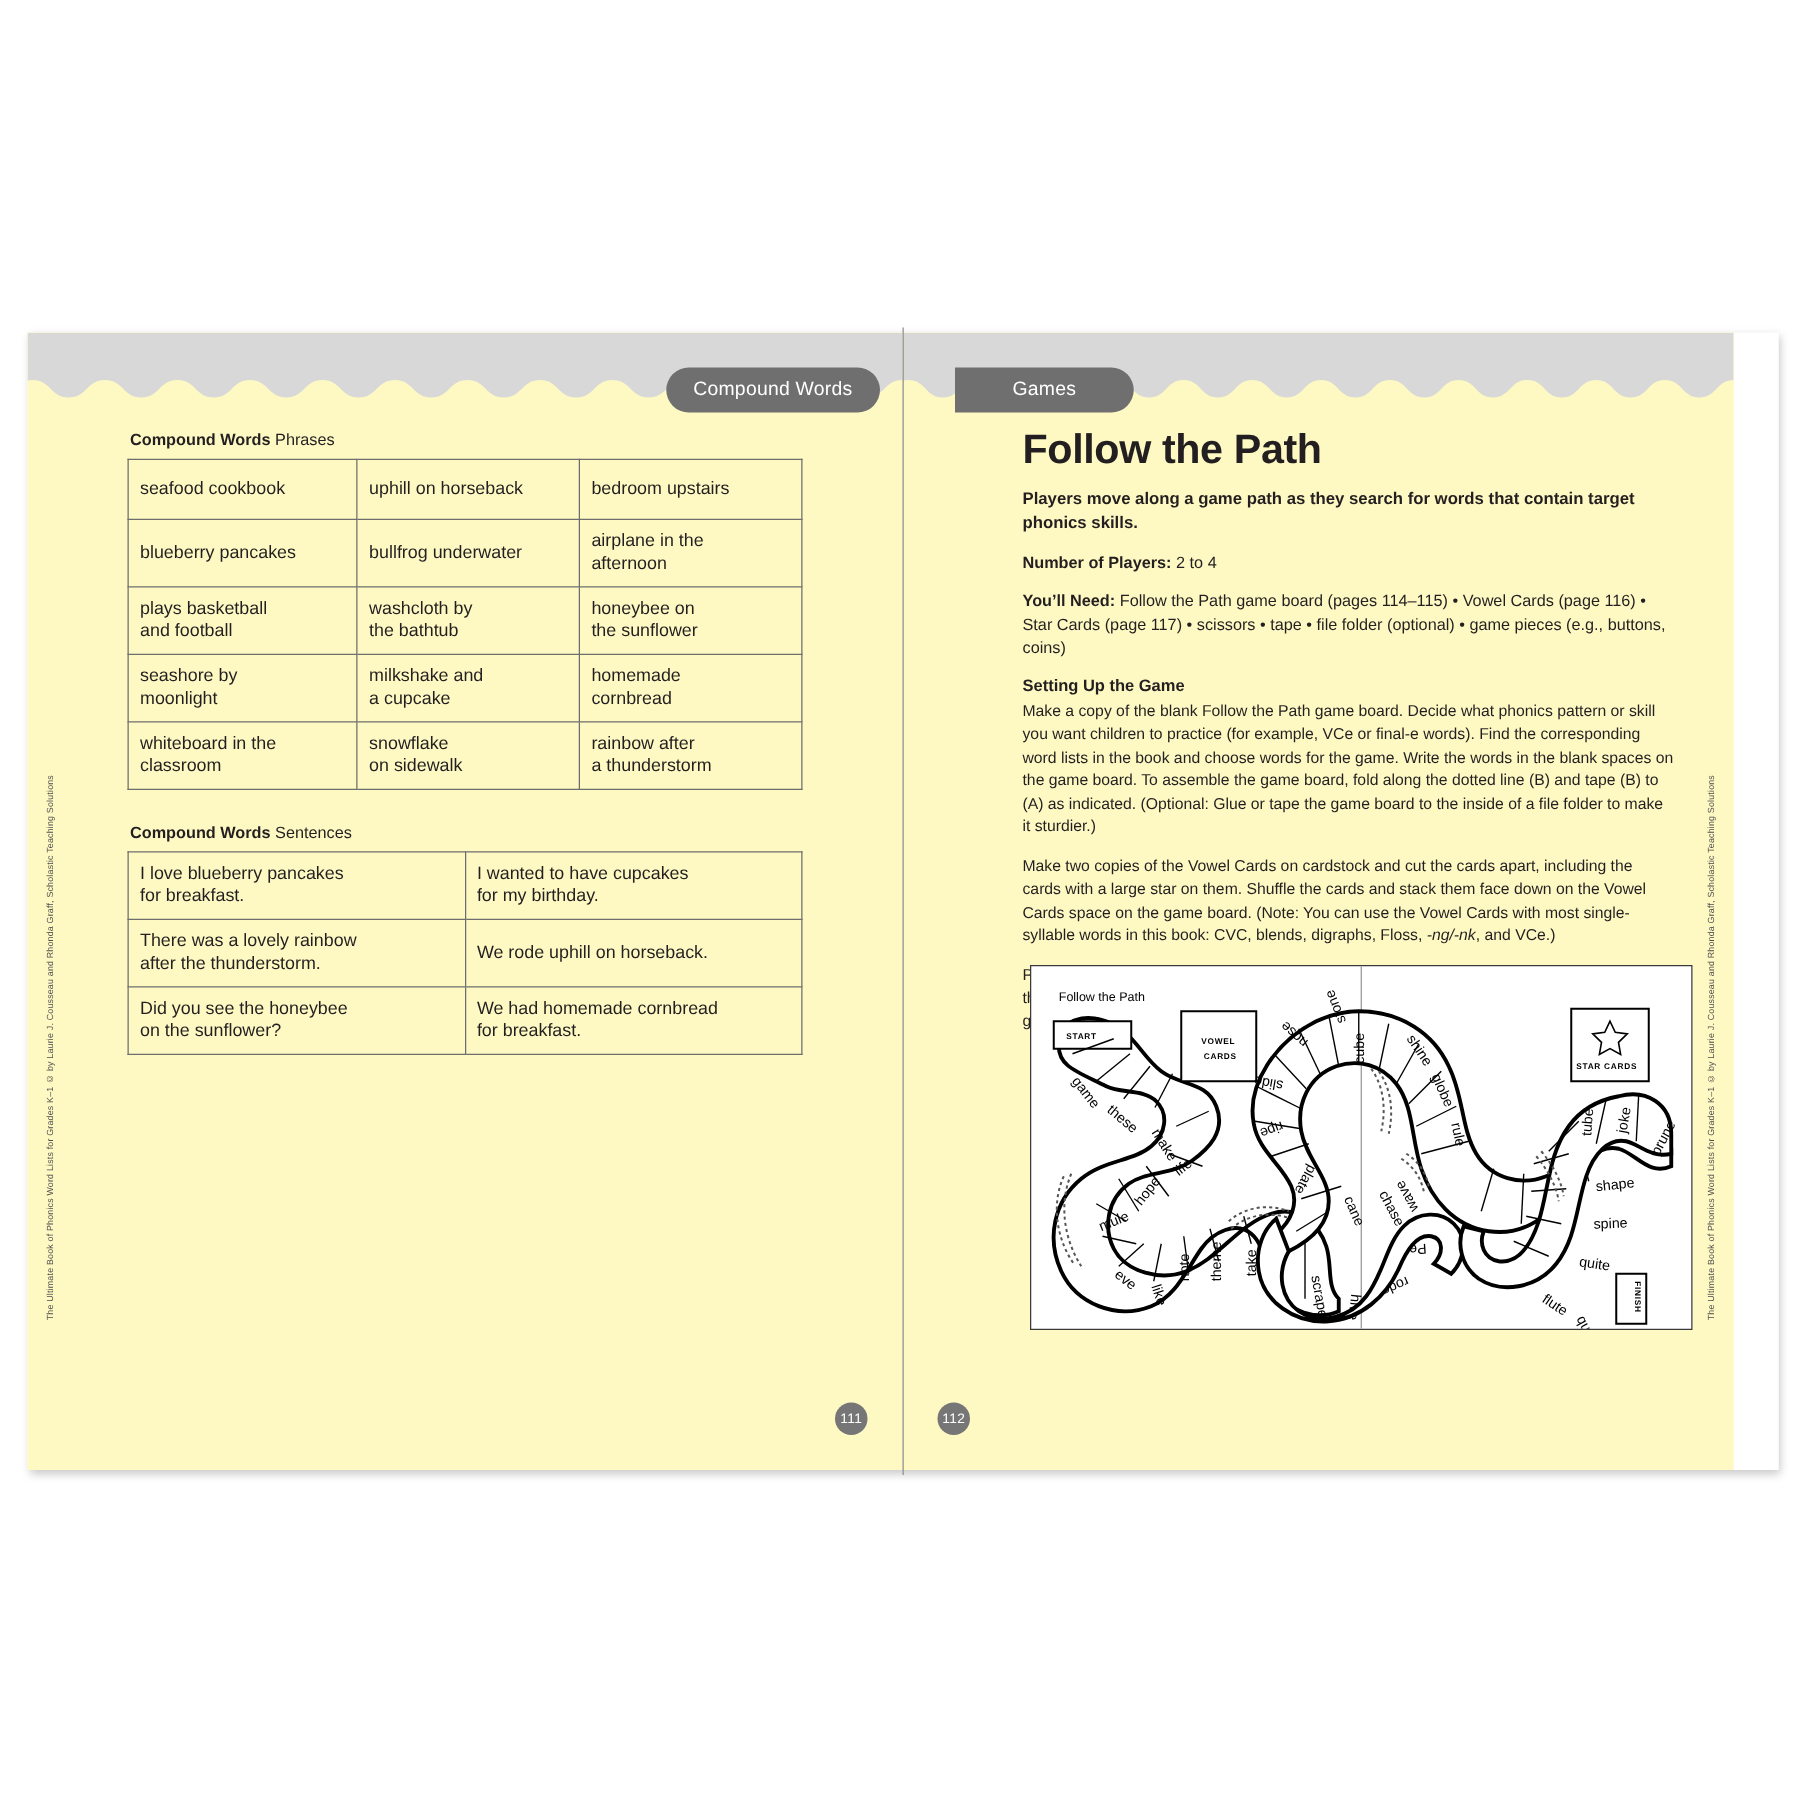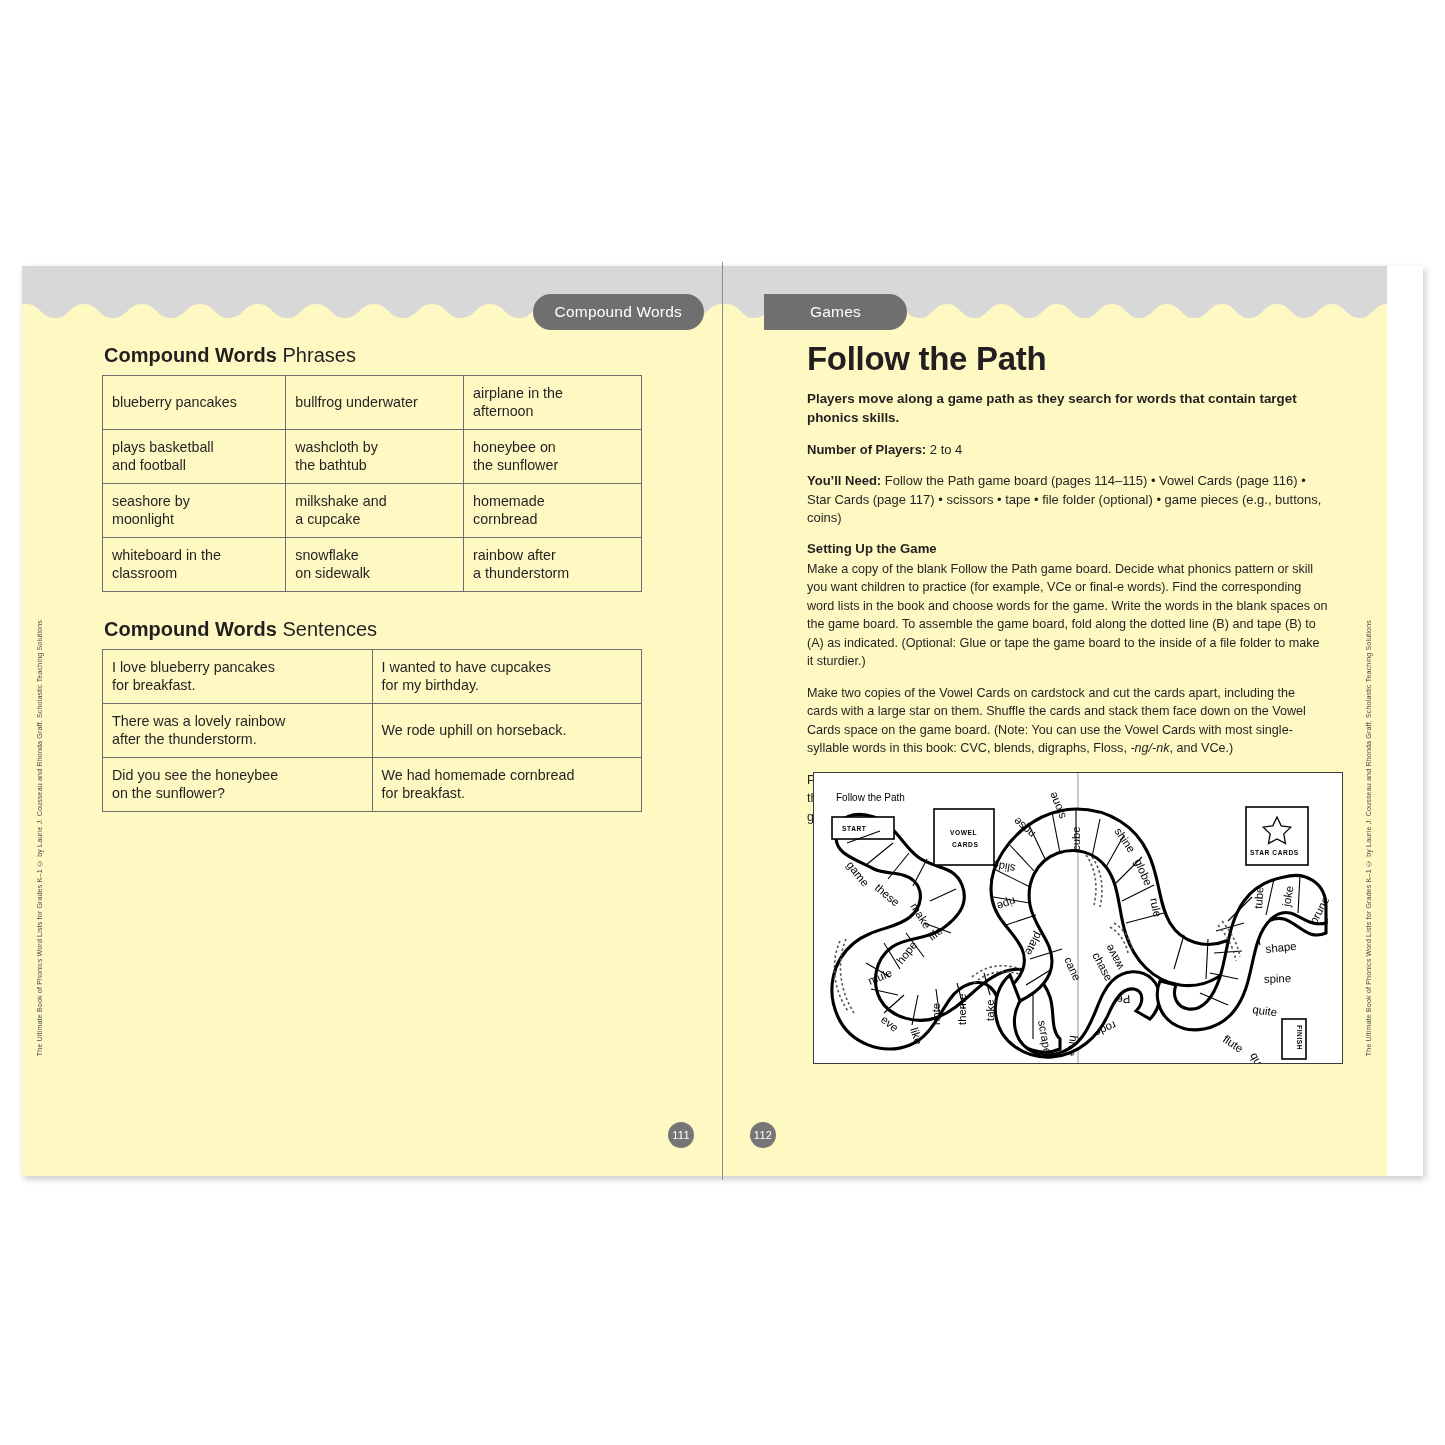--- a/index.html
+++ b/index.html
@@ -31,21 +31,21 @@
     background:#6f6f6f;color:#ffffff;
     display:flex;align-items:center;justify-content:center;
     font-size:15.5px;letter-spacing:.2px;
   }
   #tab-left{right:18px;padding:0 22px;border-radius:18px;}
   #tab-right{left:42px;padding:0 46px;border-radius:0 18px 18px 0;}
 
   
   .l-body{position:absolute;left:80px;top:78px;width:540px;}
   .sec-head{
-    font-size:20px;margin:0 0 8px 2px;font-weight:400;
+    font-size:13px;margin:0 0 8px 2px;font-weight:400;
   }
   .sec-head b{font-weight:bold;}
 
   table.grid{
     border-collapse:collapse;width:100%;table-layout:fixed;
     border:1px solid #4a4a4a;
   }
   table.grid td{
     border:1px solid #6e6e6e;
     padding:8px 9px 9px 9px;
@@ -69,21 +69,21 @@
   
   .vcopy{
     position:absolute;bottom:120px;
     font-size:7.1px;color:#4e4e4e;white-space:nowrap;
     letter-spacing:.15px;
   }
   #vcopy-left{left:14px;writing-mode:vertical-rl;transform:rotate(180deg);transform-origin:center;}
   #vcopy-right{right:14px;writing-mode:vertical-rl;transform:rotate(180deg);transform-origin:center;}
 
   
-  .r-body{position:absolute;left:85px;top:74px;width:522px;}
+  .r-body{position:absolute;left:96px;top:74px;width:522px;}
   h1.title{
     font-size:33px;font-weight:bold;margin:0 0 12px 0;letter-spacing:-.3px;
     color:#231f20;
   }
   p.lead{font-size:13.4px;font-weight:bold;line-height:1.38;margin:0 0 14px 0;}
   p.info{font-size:13px;line-height:1.42;margin:0 0 13px 0;}
   p.info b{font-weight:bold;}
   h2.sub{font-size:13.2px;font-weight:bold;margin:0 0 4px 0;}
   p.para{font-size:12.6px;line-height:1.47;margin:0 0 13px 0;text-align:left;}
   p.para i{font-style:italic;}
@@ -133,20 +133,25 @@
         <b>Compound Words</b><span> Phrases</span>
       </div>
 
       <table class="grid phrases" id="phrases-table">
           <colgroup>
             <col style="width: 34%;">
             <col style="width: 33%;">
             <col style="width: 33%;">
           </colgroup>
         <tbody>
+            <tr>
+              <td>seafood cookbook</td>
+              <td>uphill on horseback</td>
+              <td>bedroom upstairs</td>
+            </tr>
             <tr>
               <td>blueberry pancakes</td>
               <td>bullfrog underwater</td>
               <td>airplane in the<br>afternoon</td>
             </tr>
             <tr>
               <td>plays basketball<br>and football</td>
               <td>washcloth by<br>the bathtub</td>
               <td>honeybee on<br>the sunflower</td>
             </tr>

